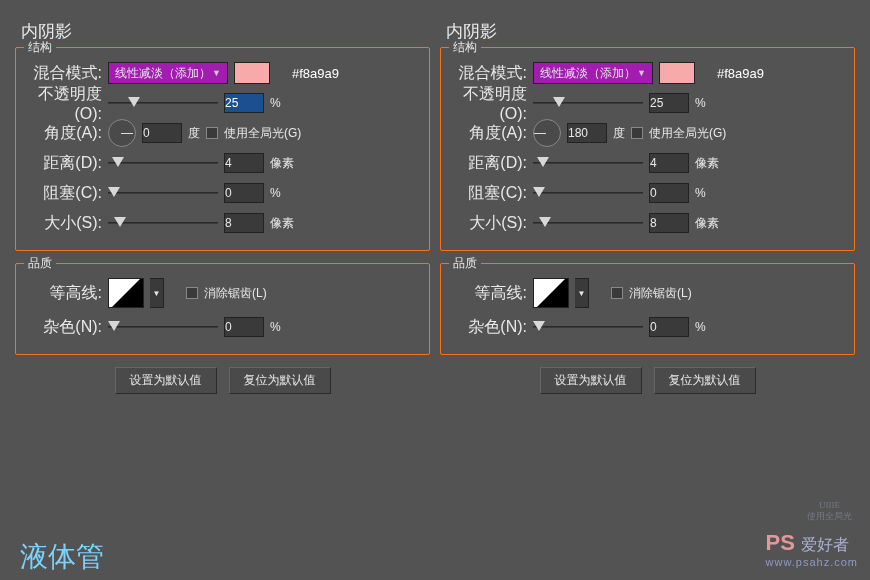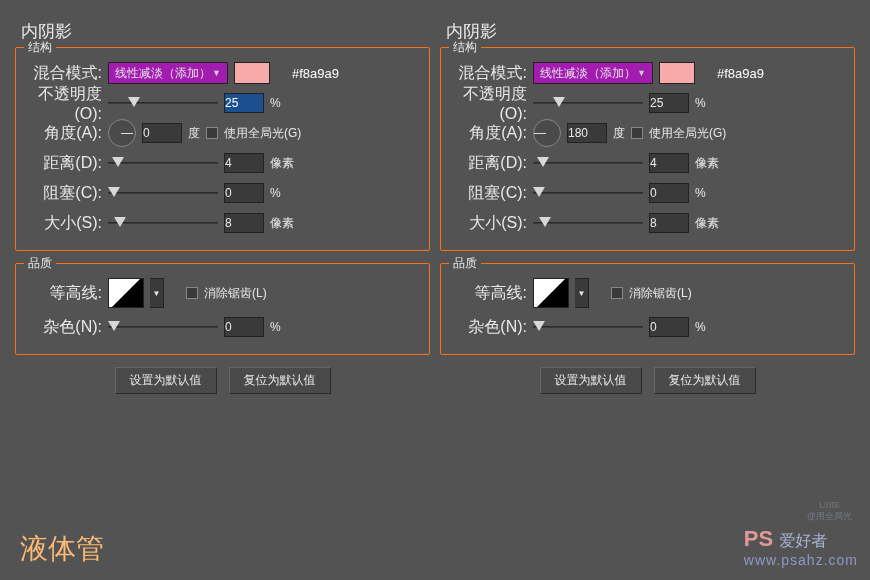--- a/index.html
+++ b/index.html
@@ -150,23 +150,23 @@
   border-top-color: #666;
   border-left-color: #666;
   padding: 4px 14px;
   color: #e8e8e8;
   font-size: 12px;
   cursor: pointer;
 }
 .big-title {
   position: absolute;
   left: 20px;
-  bottom: 12px;
+  bottom: 4px;
   font-size: 28px;
-  color: #fdba74;
+  color: #7dd3fc;
   font-weight: 300;
 }
 .watermark {
   position: absolute;
   right: 12px;
   bottom: 12px;
   font-size: 22px;
   color: #9aa4d8;
   font-family: Arial, sans-serif;
   opacity: 0.85;
@@ -365,14 +365,14 @@
 
 <div class="big-title">液体管</div>
 
 <div class="wm2">
   <div>UIIIE</div>
   <div>使用全局光</div>
 </div>
 <div class="watermark">
   <span class="ps">PS</span>
   <span class="cn">爱好者</span>
-  <div style="font-size:14px;color:#9aa4d8;letter-spacing:1px">www.psahz.com</div>
+  <div style="font-size:11px;color:#9aa4d8;letter-spacing:1px">www.psahz.com</div>
 </div>
 
 </body></html>

